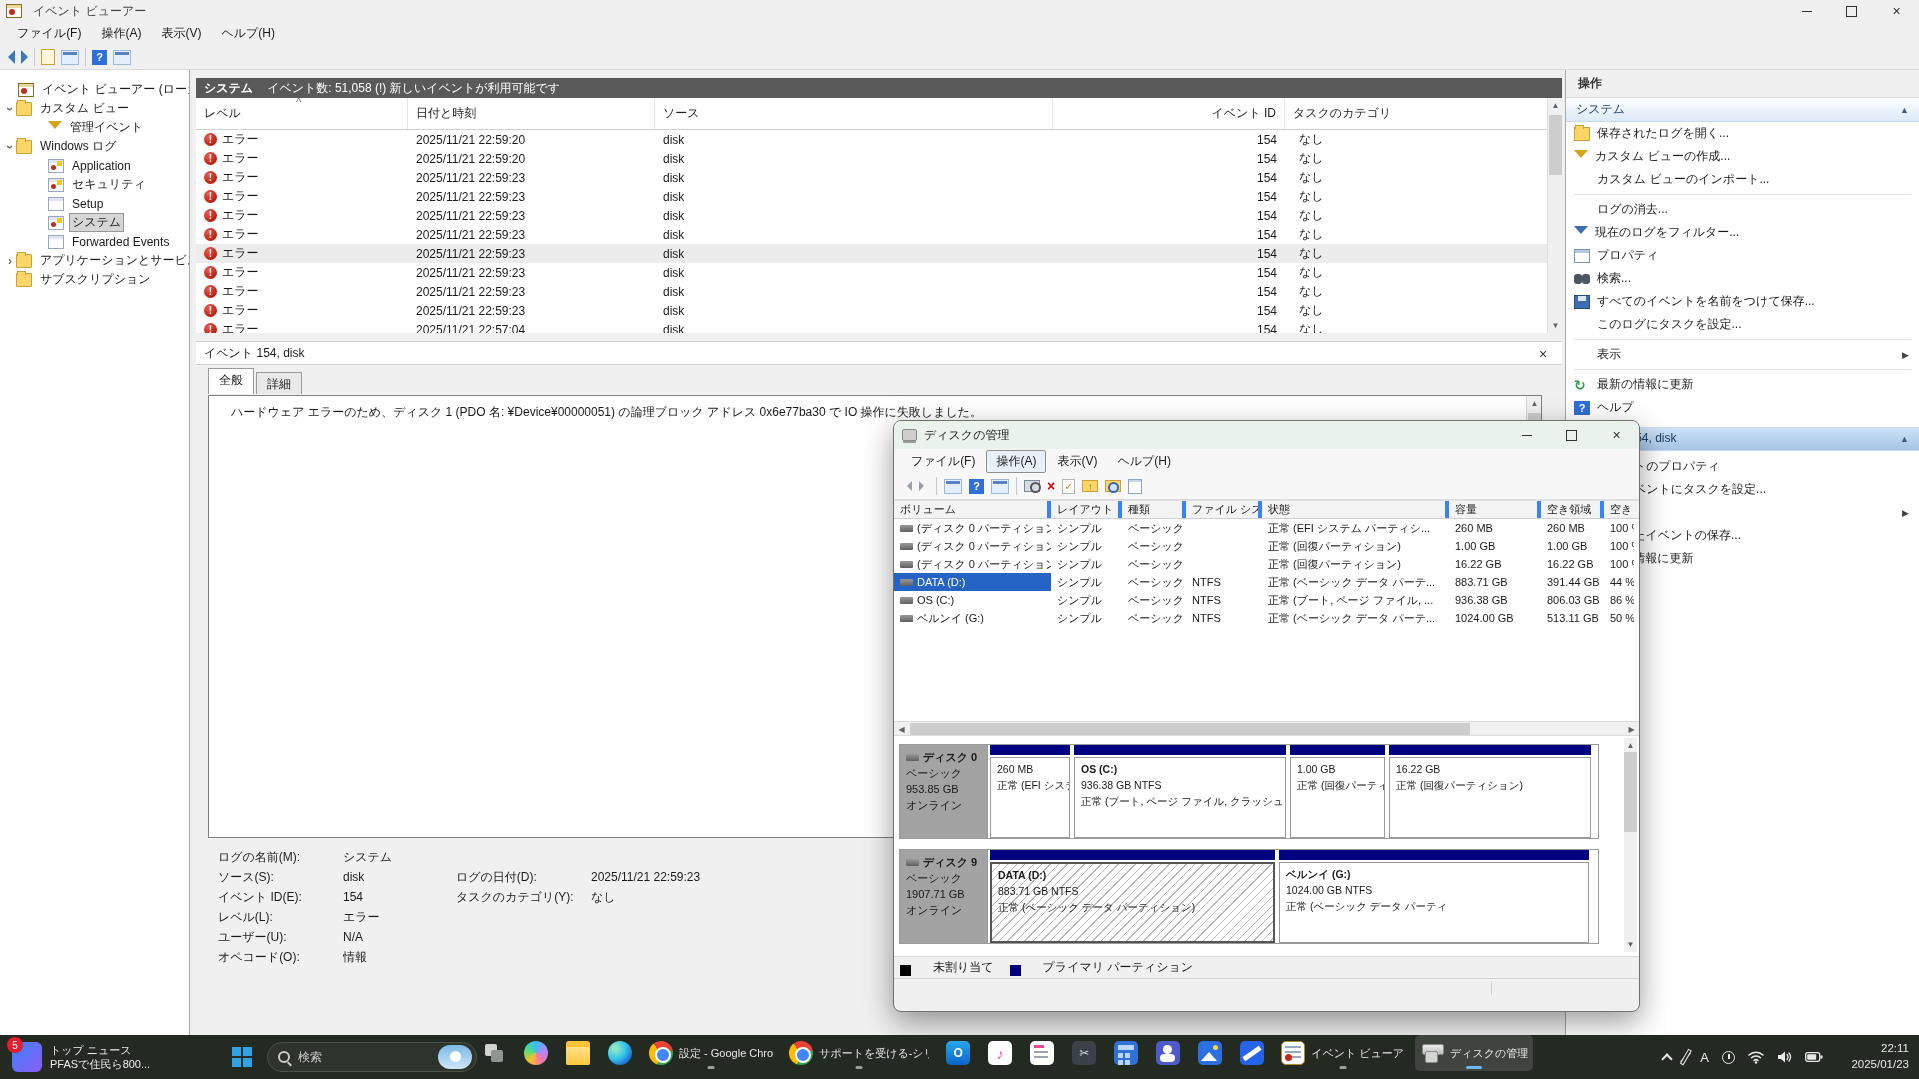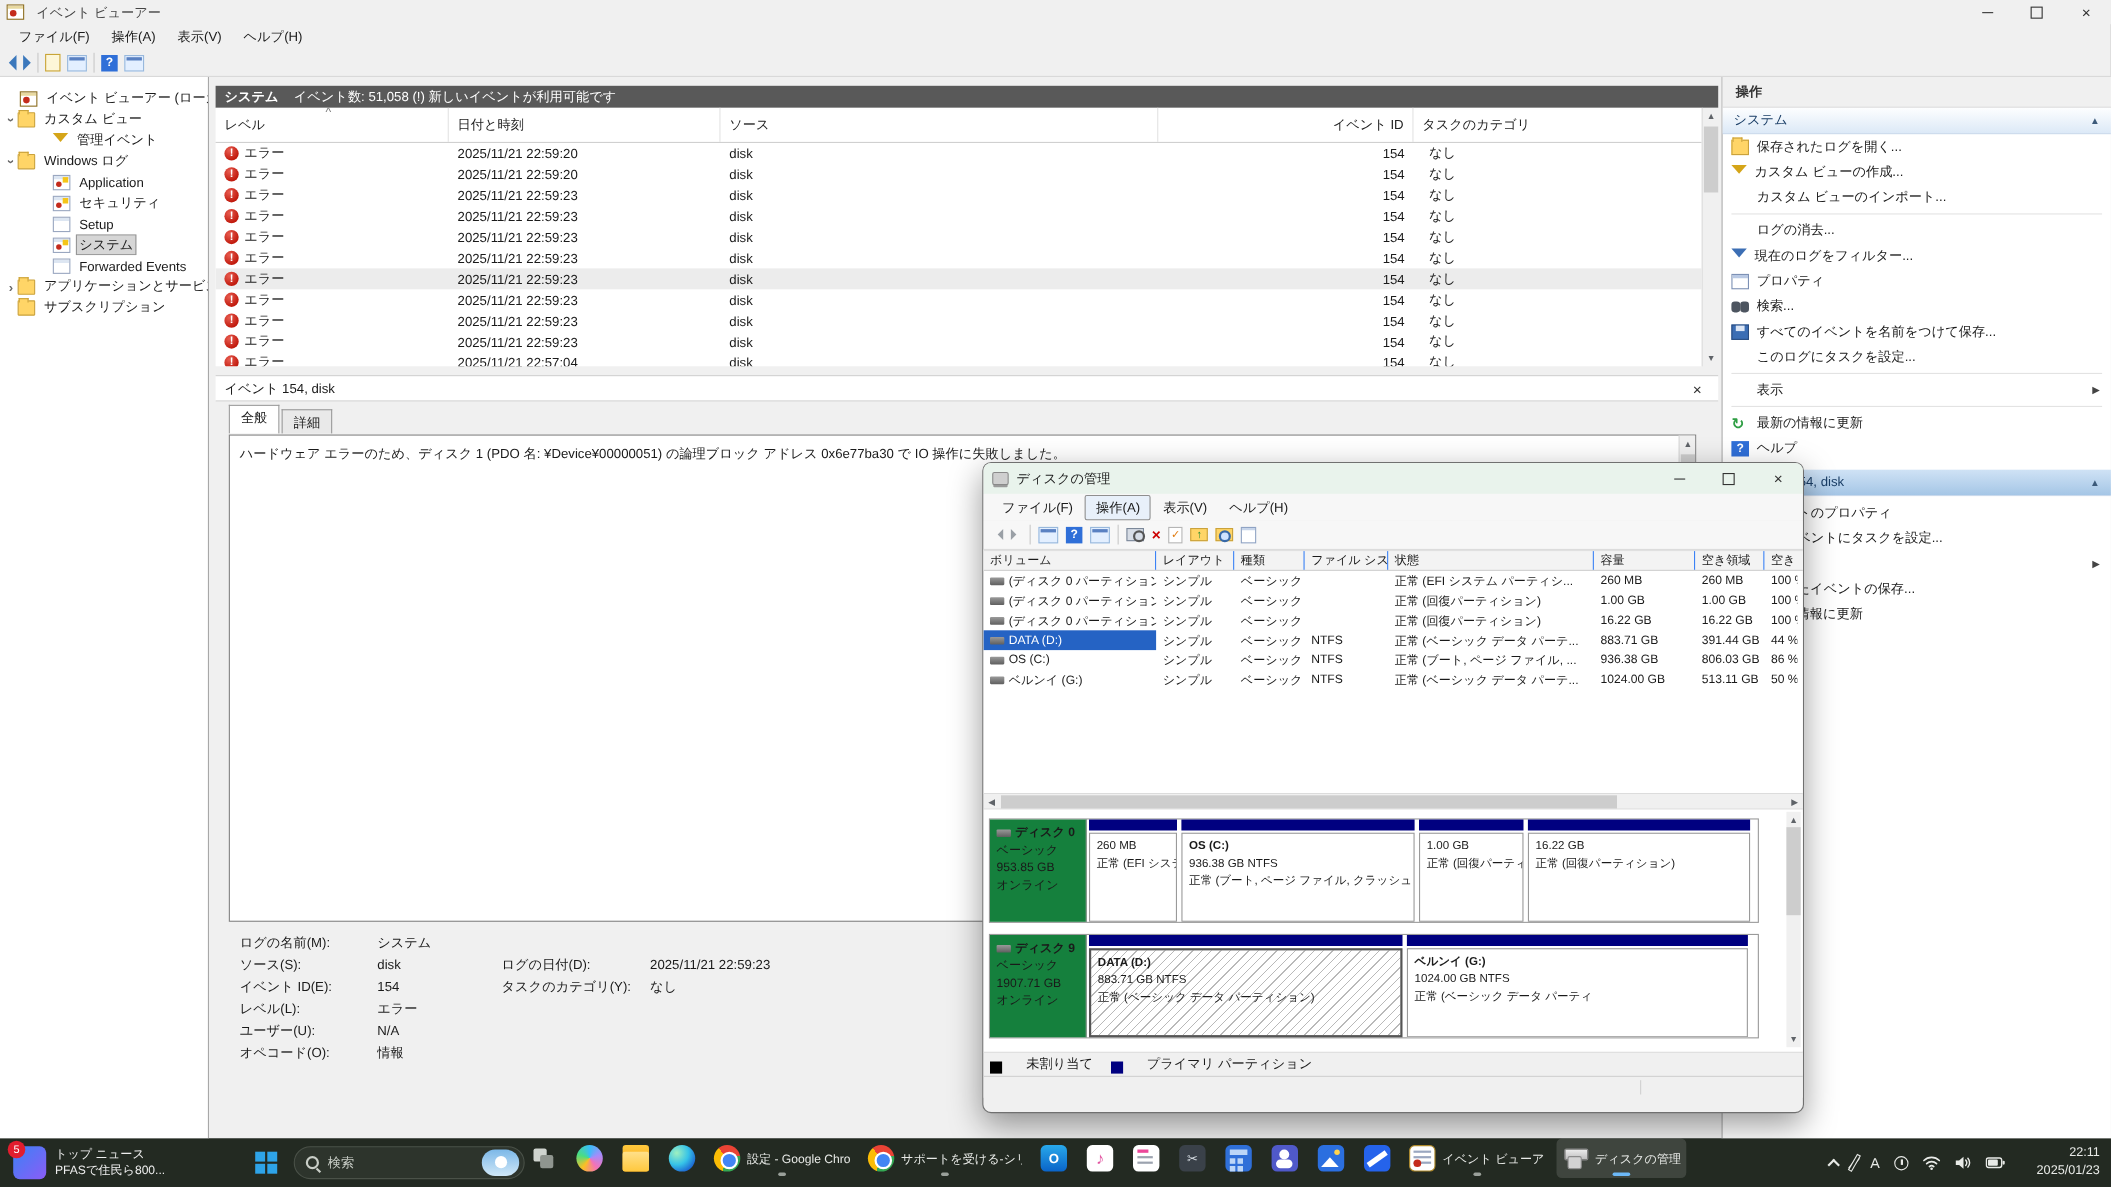--- a/index.html
+++ b/index.html
@@ -64,21 +64,21 @@
 .vscroll{left:1547px;top:98px;width:15px;height:235px;background:#f0f0f0;border-left:1px solid #dedede}
 .sbtn{width:15px;height:15px;color:#5f6368;font-size:8px;display:flex;align-items:center;justify-content:center}
 .sthumb{position:absolute;left:1px;top:17px;width:13px;height:60px;background:#cdcdcd}
 
 .dethead{left:196px;top:341px;width:1366px;height:24px;background:#fff;border-top:1px solid #d0d0d0;border-bottom:1px solid #d0d0d0;display:flex;align-items:center;padding-left:8px}
 .detclose{position:absolute;right:10px;top:3px;width:18px;height:18px;display:flex;align-items:center;justify-content:center;color:#333}
 .detclose::before{content:"×";font-size:14px}
 .tabs{left:208px;top:370px;height:24px;display:flex;align-items:flex-end;gap:2px}
 .tab{padding:3px 10px;border:1px solid #9b9b9b;border-bottom:none;background:#e9e9e9;height:22px}
 .tab.active{background:#fff;height:26px;position:relative;z-index:2}
-.msgbox{left:208px;top:395px;width:1334px;height:443px;background:#fff;border:1px solid #808080;padding:7px 9px;line-height:1.5}
+.msgbox{left:208px;top:395px;width:1334px;height:443px;background:#fff;border:1px solid #808080;padding:7px 22px;line-height:1.5}
 .msgscroll{position:absolute;right:0;top:0;width:15px;height:100%;background:#f0f0f0;border-left:1px solid #d9d9d9}
 .msgscroll .sthumb{top:17px;left:1px;height:70px}
 .fields{top:847px}
 .frow{height:20px;display:flex;align-items:center}
 .flab{width:125px;color:#1a1a1a;flex:none}
 .flab2{width:135px;flex:none}
 
 .actions{left:1565px;top:70px;width:354px;height:965px;background:#fff;border-left:1px solid #a8a8a8}
 .actbar{height:28px;background:#f0f0f0;border-bottom:1px solid #d9d9d9;display:flex;align-items:center;padding-left:12px;font-weight:bold;color:#333}
 .sechead{height:24px;background:linear-gradient(#fdfeff,#dce9f7);border-bottom:1px solid #c9d9ec;display:flex;align-items:center;padding:0 10px;color:#1a3e66}
@@ -119,35 +119,35 @@
 .tb-check::before{content:"✓"}
 .tb-folderup{width:16px;height:12px;background:#ffd567;border:1px solid #caa23c;color:#1d8a2f;font-size:10px;font-weight:bold;display:flex;align-items:center;justify-content:center}
 .tb-folderup::before{content:"↑"}
 .tb-foldermag{width:16px;height:12px;background:#ffd567;border:1px solid #caa23c;position:relative}
 .tb-foldermag::before{content:"";position:absolute;right:1px;top:1px;width:7px;height:7px;border:2px solid #3869a8;border-radius:50%;background:#cfe3ff}
 .tb-pcmag{width:16px;height:12px;background:#d7dde6;border:1px solid #7c8899;position:relative}
 .tb-pcmag::before{content:"";position:absolute;right:-2px;bottom:-2px;width:7px;height:7px;border:2px solid #555;border-radius:50%}
 .tb-props{width:14px;height:15px;background:#fff;border:1px solid #8fa3c4;box-shadow:inset 0 2px 0 #c7d5ea}
 .vgrid{display:grid;grid-template-columns:157px 71px 64px 76px 187px 92px 63px 30px}
 .vhead{height:19px;background:#f3f3f3;border-top:1px solid #e0e0e0;border-bottom:1px solid #d0d0d0}
-.vhead>div{display:flex;align-items:center;padding-left:6px;border-right:1px solid #3b82f6;font-size:11px;white-space:nowrap;overflow:hidden}
+.vhead>div{display:flex;align-items:center;padding-left:6px;border-right:4px solid #3b82f6;font-size:11px;white-space:nowrap;overflow:hidden}
 .vrow{height:18px}
 .vrow>div{display:flex;align-items:center;padding-left:6px;font-size:11px;white-space:nowrap;overflow:hidden}
 .volname{display:flex;align-items:center;gap:4px}
 .vicon{width:13px;height:7px;background:linear-gradient(#9a9a9a,#5f5f5f);border-radius:1px;flex:none}
 .volname.sel{background:#2563c4;color:#fff}
 .dmlist{background:#fff;height:222px;border-bottom:1px solid #d9d9d9}
 .hscroll{height:14px;background:#f0f0f0;position:relative;border-bottom:1px solid #dcdcdc}
 .hthumb{position:absolute;left:16px;top:1px;height:12px;width:560px;background:#cdcdcd}
 .hbtn{position:absolute;top:0;width:15px;height:14px;color:#5f6368;font-size:8px;display:flex;align-items:center;justify-content:center}
 .dmgraph{position:relative;background:#fff;height:220px}
 .gscroll{position:absolute;right:2px;top:2px;width:13px;height:214px;background:#f0f0f0}
 .gscroll .sthumb{left:0;top:14px;width:13px;height:80px}
 .diskrow{position:absolute;left:5px;width:700px;height:95px;border:1px solid #9a9a9a;display:flex;background:#fff}
-.dlabel{width:88px;border-right:1px solid #9a9a9a;background:#15803d;padding:5px 6px;font-size:11px;line-height:1.45}
+.dlabel{width:88px;border-right:1px solid #9a9a9a;background:#a3a3a3;padding:5px 6px;font-size:11px;line-height:1.45}
 .dlname{font-weight:bold;display:flex;align-items:center;gap:4px;white-space:nowrap}
 .parts{flex:1;display:flex;gap:4px;padding:0 2px}
 .part{display:flex;flex-direction:column}
 .pbar{height:10px;background:#000080;flex:none}
 .pbox{flex:1;border:1px solid #9a9a9a;margin-top:2px;padding:4px 6px;font-size:10.5px;line-height:1.5;white-space:nowrap;overflow:hidden;background:#fff}
 .pbox.sel{border:2px solid #555;background:repeating-linear-gradient(135deg,#fff 0 5px,#b9b9b9 5px 6px)}
 .pt{font-weight:bold}
 .legend{height:22px;display:flex;align-items:center;gap:16px;padding-left:6px;background:#f0f0f0;border-top:1px solid #d9d9d9}
 .lgi{display:flex;align-items:flex-end;gap:22px}
 .lsq{width:11px;height:11px;flex:none}

